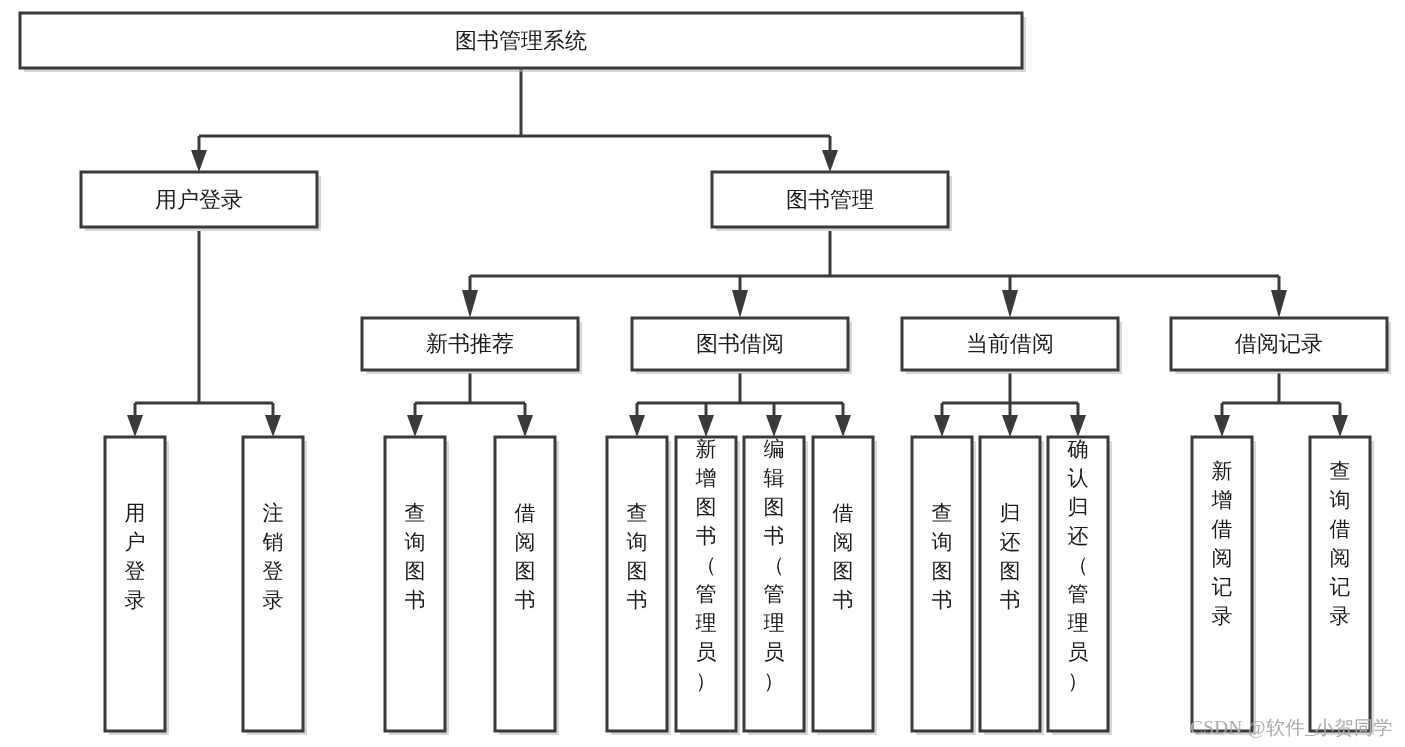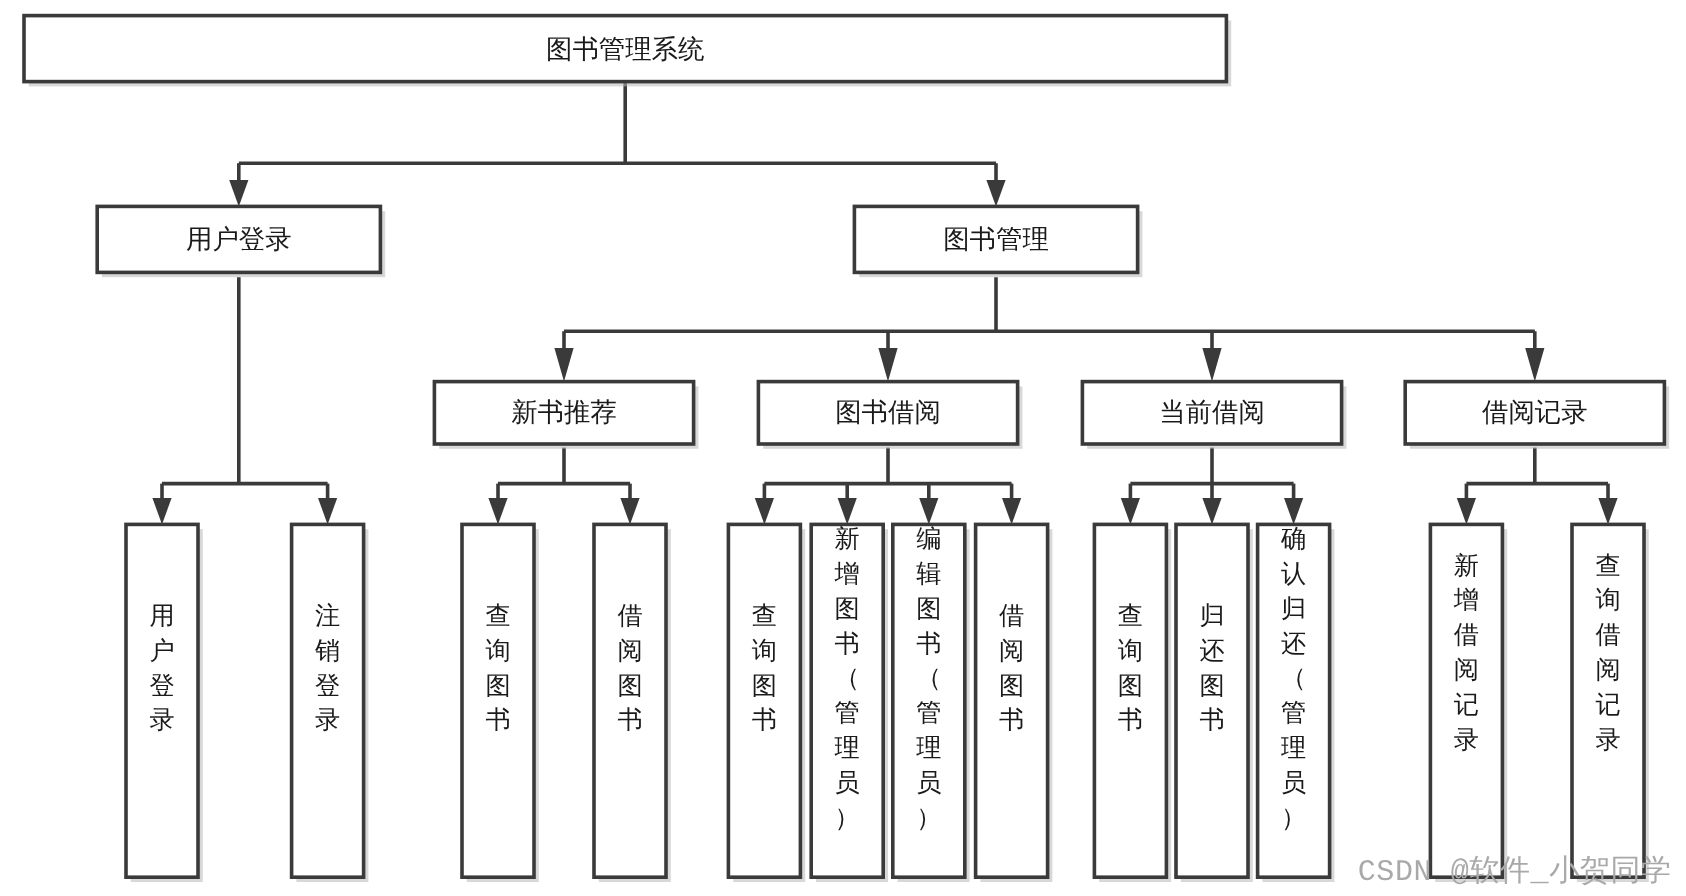--- a/index.html
+++ b/index.html
@@ -52,22 +52,22 @@
   .node-label-v {
     font-family: "DejaVu Sans", "Liberation Sans", sans-serif;
     font-size: 21px;
     fill: #1a1a1a;
     text-anchor: middle;
   }
   .watermark {
     position: absolute;
     right: 12px;
     bottom: 6px;
-    font-family: Liberation Mono, monospace;
-    font-size: 25px;
+    font-family: Liberation Serif, serif;
+    font-size: 19px;
     color: #a9a9a9;
     letter-spacing: 0.5px;
     white-space: nowrap;
     user-select: none;
   }
 </style>
 </head>
 <body>
 
 <div id="diagram-root">

